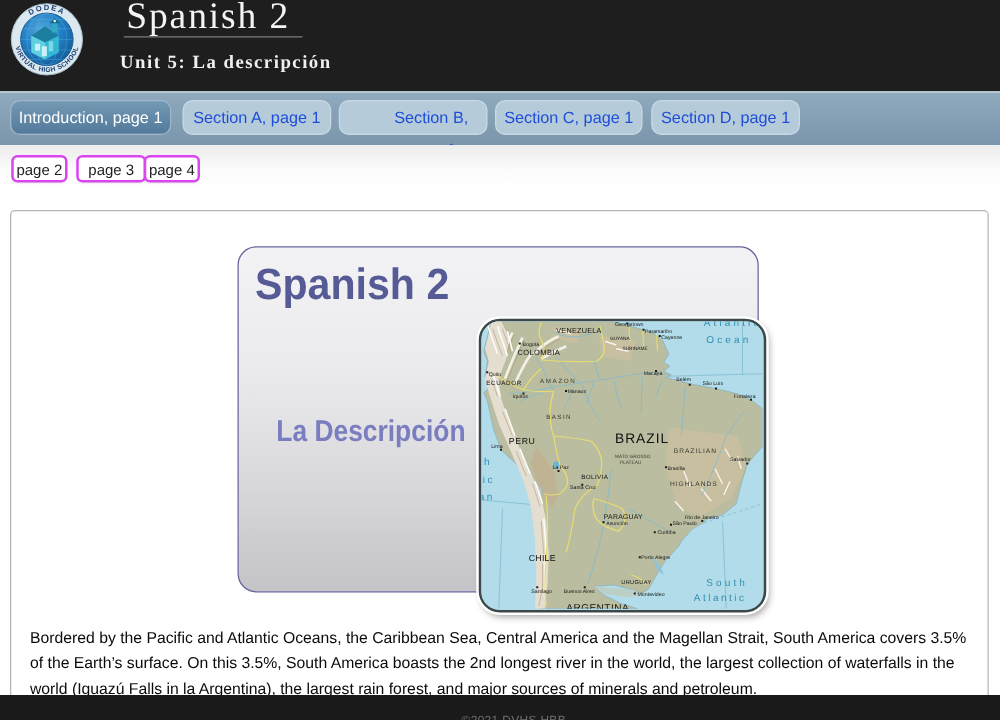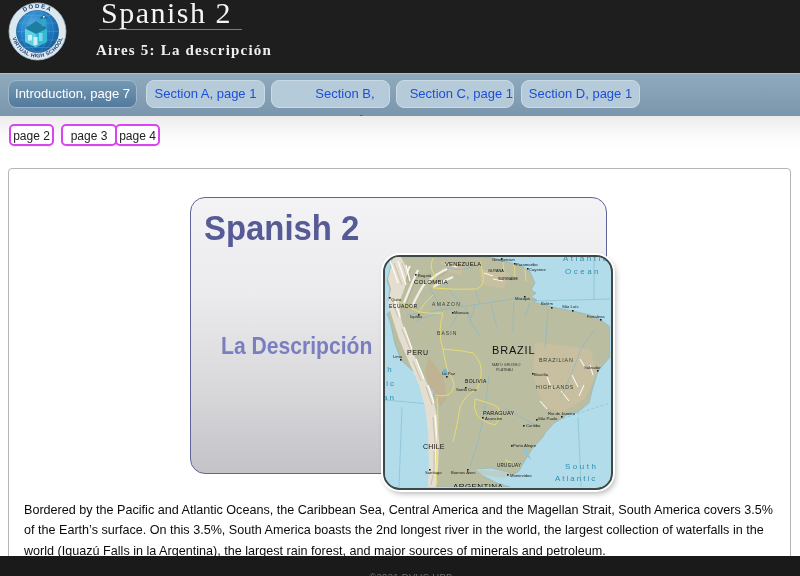--- a/index.html
+++ b/index.html
@@ -79,27 +79,27 @@
     </defs>
     <text font-size="6" font-weight="bold" fill="#1b3f70" letter-spacing="1.4">
       <textPath href="#arcT" startOffset="50%" text-anchor="middle">DODEA</textPath>
     </text>
     <text font-size="5.4" font-weight="bold" fill="#1b3f70" letter-spacing="0.3">
       <textPath href="#arcB" startOffset="50%" text-anchor="middle">VIRTUAL HIGH SCHOOL</textPath>
     </text>
   </svg>
   <div class="abs" id="h-title">Spanish 2</div>
   <div class="abs" id="h-rule"></div>
-  <div class="abs" id="h-sub">Aires 5: La descripción</div>
+  <div class="abs" id="h-sub">Unit 5: La descripción</div>
 
   <div class="abs" id="tabbar"></div>
-  <div class="tab on" style="left:8px;width:129px;">Introduction, page 7</div>
+  <div class="tab on" style="left:8px;width:129px;">Introduction, page 1</div>
   <div class="tab off" style="left:146px;width:119px;">Section A, page 1</div>
   <div class="tab off" style="left:271px;width:119px;padding-left:29px;">Section B, page 1</div>
-  <div class="tab off" style="left:396px;width:118px;text-align:right;">Section C, page 1</div>
+  <div class="tab off" style="left:396px;width:118px;">Section C, page 1</div>
   <div class="tab off" style="left:521px;width:119px;">Section D, page 1</div>
 
   <div class="abs" id="subrow"></div>
   <div class="stab" style="left:9px;width:45px;">page 2</div>
   <div class="stab" style="left:61px;width:56px;">page 3</div>
   <div class="stab" style="left:115px;width:45px;">page 4</div>
 
   <div class="abs" id="panel"></div>
   <div class="abs" id="purplebox"></div>
   <div class="abs" id="bigtitle">Spanish 2</div>

